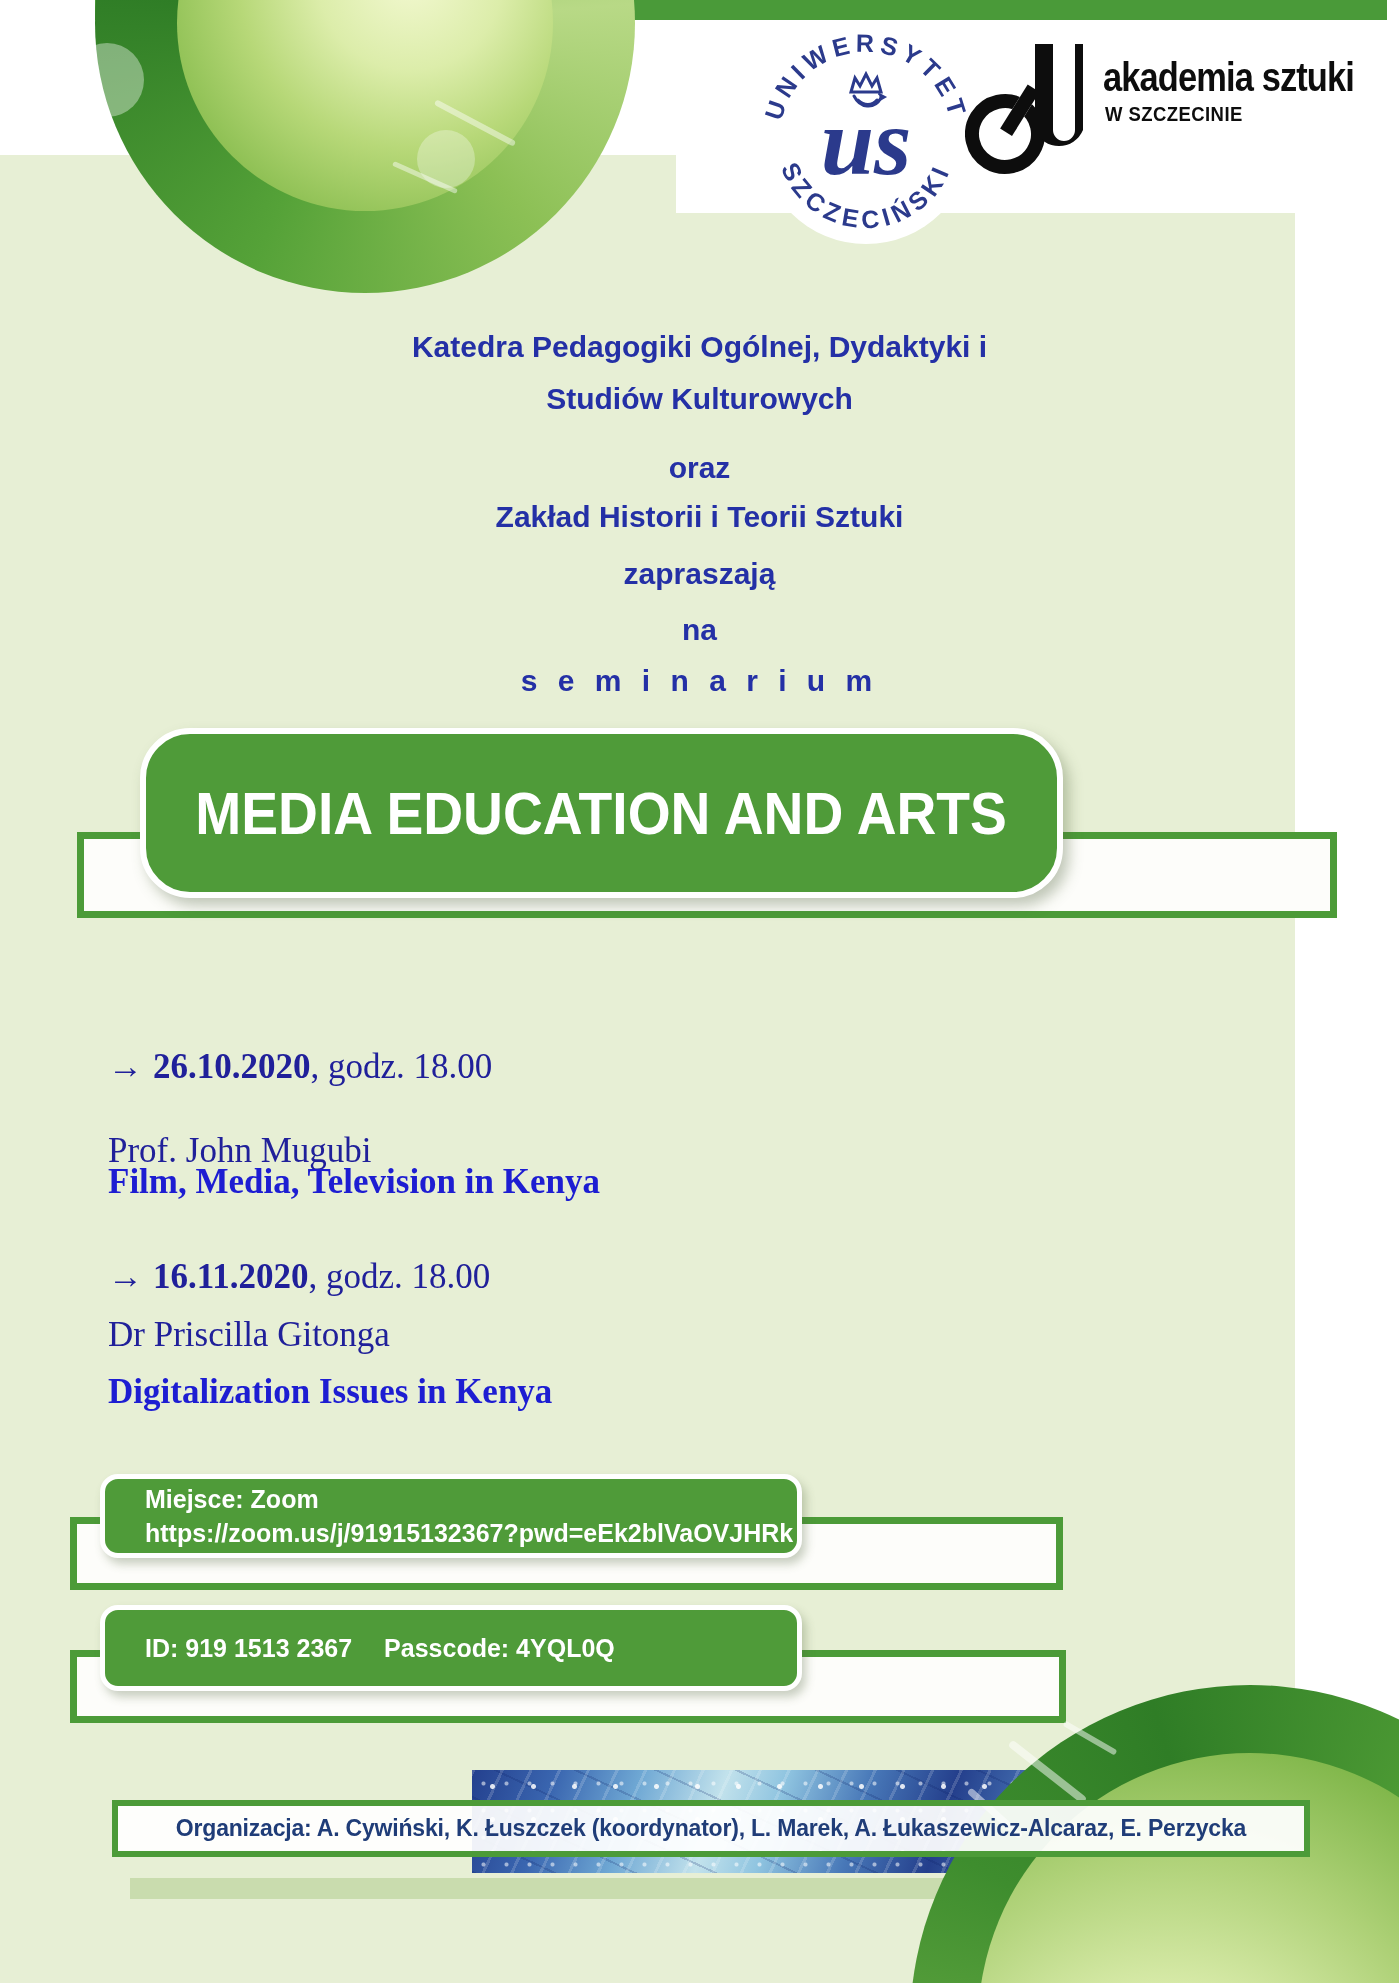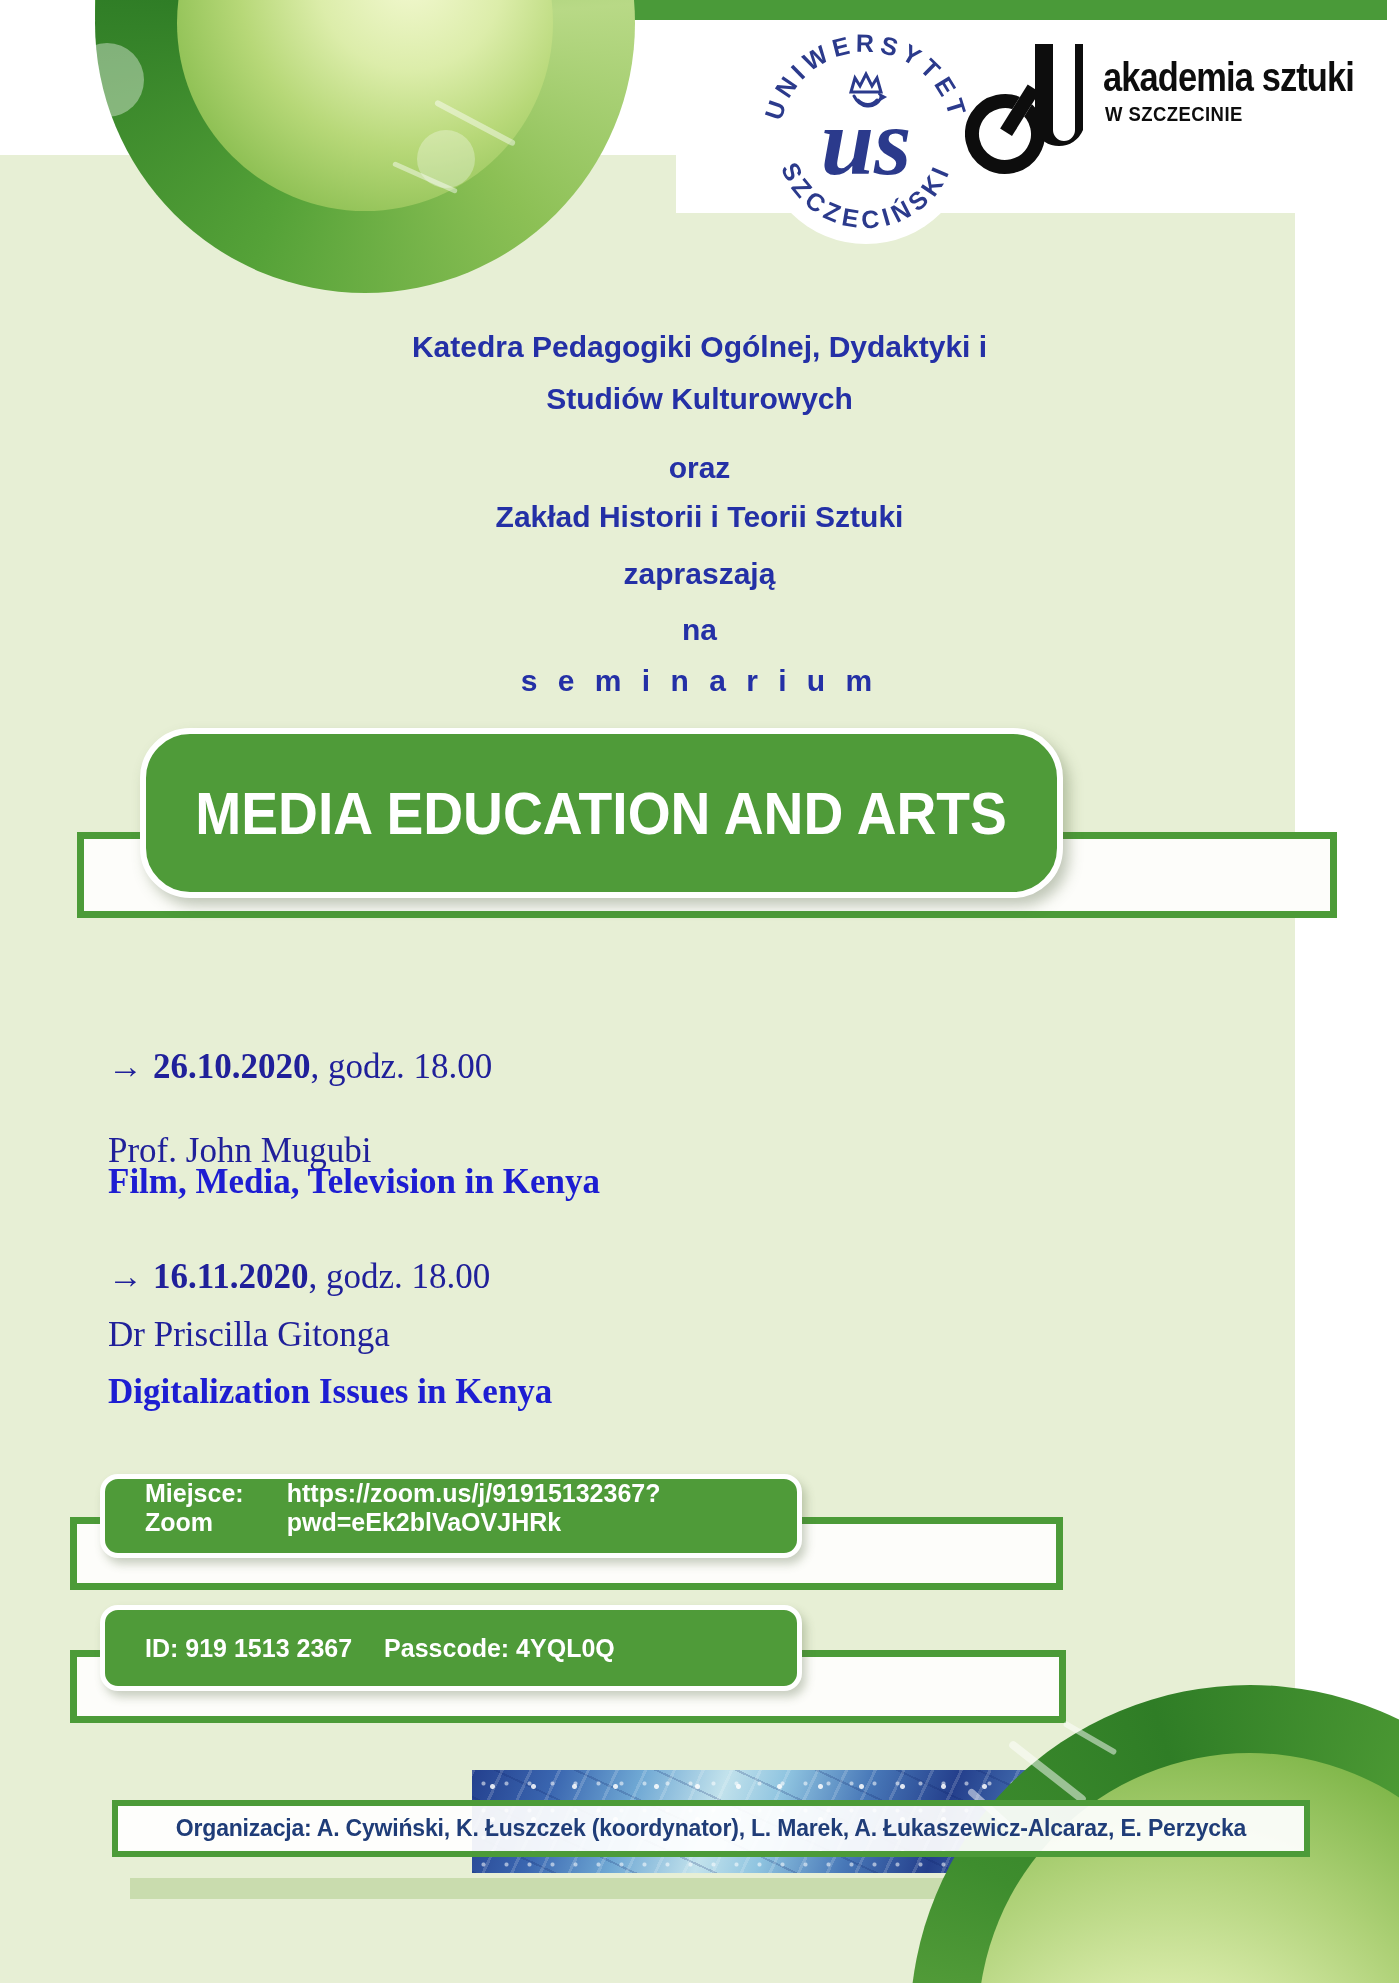--- a/index.html
+++ b/index.html
@@ -55,21 +55,21 @@
   .ev-title{color:#1d1dd2;font-weight:bold;}
   .ev1-d{top:1047px;} .ev1-s{top:1105px;margin-top:26px;} .ev1-t{top:1162px;}
   .ev2-d{top:1257px;} .ev2-s{top:1315px;} .ev2-t{top:1372px;}
   .ev .arrow{margin-right:10px;}
 
   
   .band1{left:70px;top:1517px;width:993px;height:73px;background:#fdfdfa;border:7px solid #4c9b38;box-sizing:border-box;z-index:5;}
   .band2{left:70px;top:1650px;width:996px;height:73px;background:#fdfdfa;border:7px solid #4c9b38;box-sizing:border-box;z-index:5;}
   .greenbox{background:#4f9b39;border:5px solid #ffffff;border-radius:18px;box-sizing:border-box;z-index:7;
             color:#ffffff;font-weight:bold;font-size:25px;box-shadow:4px 6px 10px rgba(80,100,60,.3);}
-  .miejsce{left:100px;top:1474px;width:702px;height:84px;display:flex;justify-content:center;
+  .miejsce{left:100px;top:1474px;width:702px;height:84px;display:flex;flex-direction:column;justify-content:center;
            padding-left:40px;gap:5px;}
   .idbox{left:100px;top:1605px;width:702px;height:86px;display:flex;align-items:center;padding-left:40px;column-gap:32px;}
 
   
   .photo{left:472px;top:1770px;width:576px;height:103px;z-index:5;
     background-color:#4a7abc;
     background-image:
       radial-gradient(circle, rgba(255,255,255,.85) 0 2px, transparent 3px),
       radial-gradient(circle, rgba(255,255,255,.55) 0 1.5px, transparent 2.5px),
       repeating-linear-gradient(115deg, rgba(255,255,255,.16) 0 3px, transparent 3px 26px),

